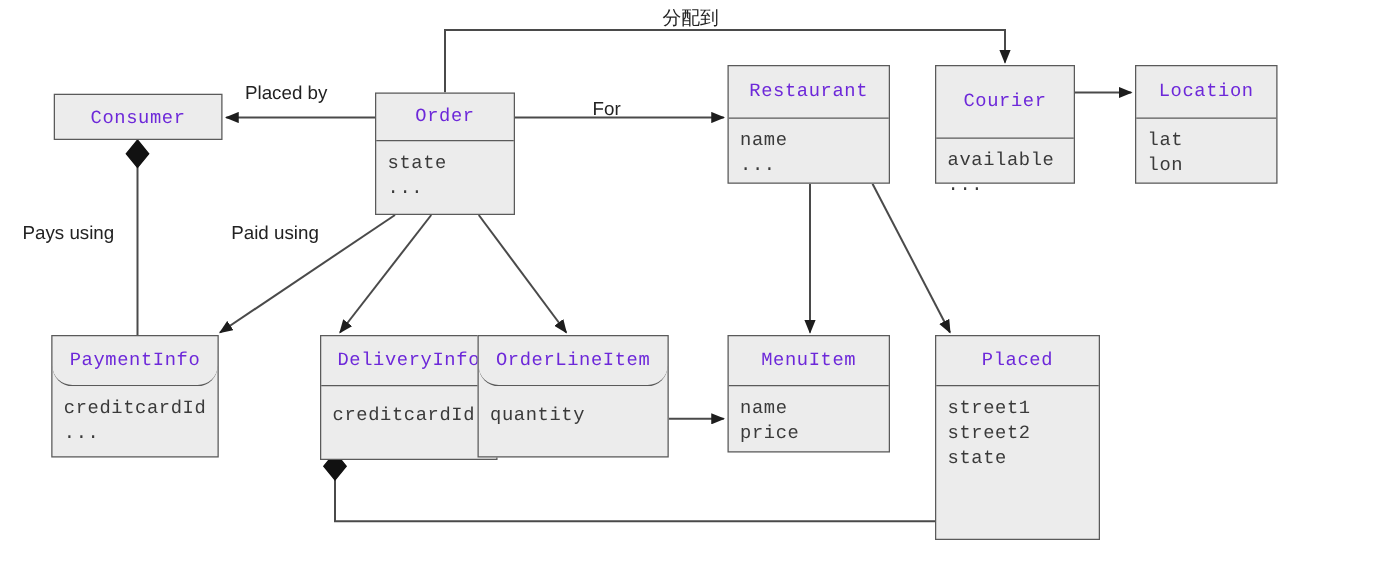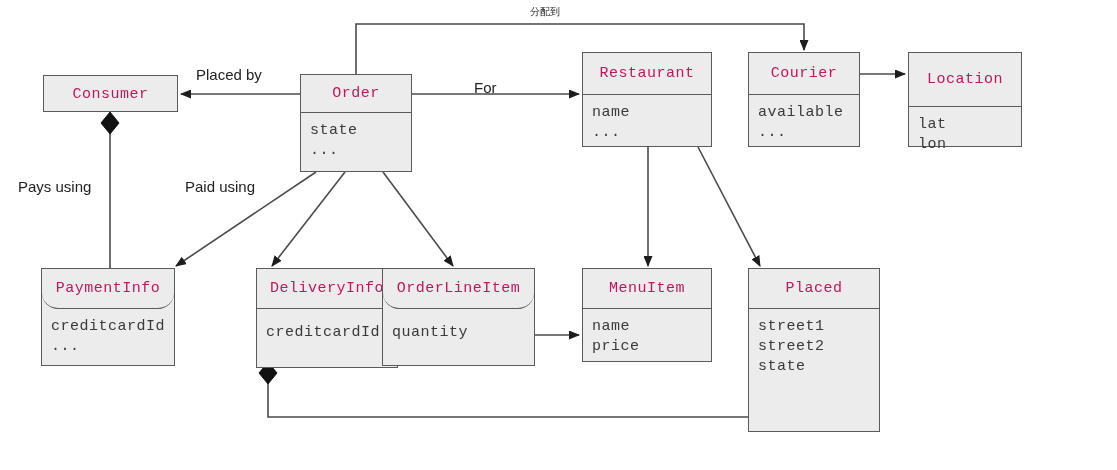--- a/index.html
+++ b/index.html
@@ -2,28 +2,28 @@
 <html><head>
 <meta charset="utf-8">
 <style>
   html,body{margin:0;padding:0;background:#ffffff;}
   body{font-family:"Liberation Sans",sans-serif;}
   #canvas{position:relative;width:1117px;height:470px;background:#fff;overflow:hidden;}
   svg.edges{position:absolute;left:0;top:0;width:1117px;height:470px;}
 
   .cls{position:absolute;box-sizing:border-box;border:1.5px solid #5a5a5a;background:#ececec;}
   .cls .title{box-sizing:border-box;text-align:center;font-family:"Liberation Mono","DejaVu Sans Mono",monospace;
-               font-size:15px;color:#be185d;letter-spacing:.5px;display:flex;align-items:center;justify-content:center;}
+               font-size:15px;color:#6d28d9;letter-spacing:.5px;display:flex;align-items:center;justify-content:center;}
   .cls .title.divided{border-bottom:1.5px solid #5a5a5a;}
   .cls .body{box-sizing:border-box;padding:8px 9px 0 9px;font-family:"Liberation Mono","DejaVu Sans Mono",monospace;
              font-size:15px;color:#3a3a3a;line-height:20px;letter-spacing:.5px;}
   .cls .body .attr{white-space:pre;}
 
   .edge-label{position:absolute;font-family:"Liberation Sans",sans-serif;font-size:15px;color:#222;white-space:nowrap;}
-  .edge-label.cjk{font-family:"DejaVu Sans",sans-serif;font-size:10px;}
+  .edge-label.cjk{font-family:"DejaVu Sans",sans-serif;font-size:15px;}
 </style>
 </head>
 <body>
 
 <div id="canvas">
 
   <svg class="edges" viewBox="0 0 1117 470">
     <defs>
       <marker id="arrow" markerWidth="11" markerHeight="9" refX="10" refY="4.5" orient="auto" markerUnits="userSpaceOnUse">
         <path d="M0,0 L11,4.5 L0,9 z" fill="#1d1d1d"></path>
@@ -95,29 +95,29 @@
 
   <div class="cls" style="left:582px;top:52px;width:130px;height:95px;">
     <div class="title divided" style="height:42px;">Restaurant</div>
     <div class="body">
       <div class="attr">name</div>
       <div class="attr">...</div>
     </div>
   </div>
 
   <div class="cls" style="left:748px;top:52px;width:112px;height:95px;">
-    <div class="title divided" style="height:42px;">Courier</div>
+    <div class="title divided" style="height:58px;">Courier</div>
     <div class="body">
       <div class="attr">available</div>
       <div class="attr">...</div>
     </div>
   </div>
 
   <div class="cls" style="left:908px;top:52px;width:114px;height:95px;">
-    <div class="title divided" style="height:54px;">Location</div>
+    <div class="title divided" style="height:42px;">Location</div>
     <div class="body">
       <div class="attr">lat</div>
       <div class="attr">lon</div>
     </div>
   </div>
 
   <div class="cls" style="left:41px;top:268px;width:134px;height:98px;">
     <div class="title divided" style="height:40px;border-radius:16px;">PaymentInfo</div>
     <div class="body">
       <div class="attr">creditcardId</div>

